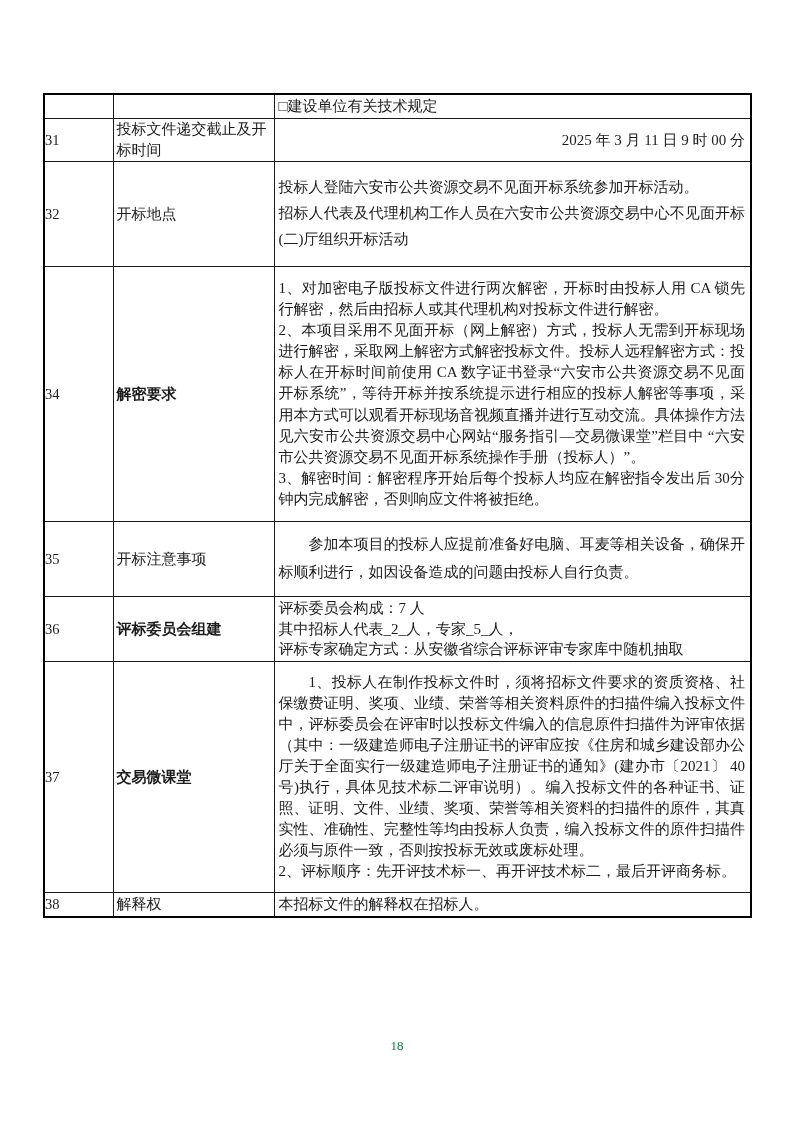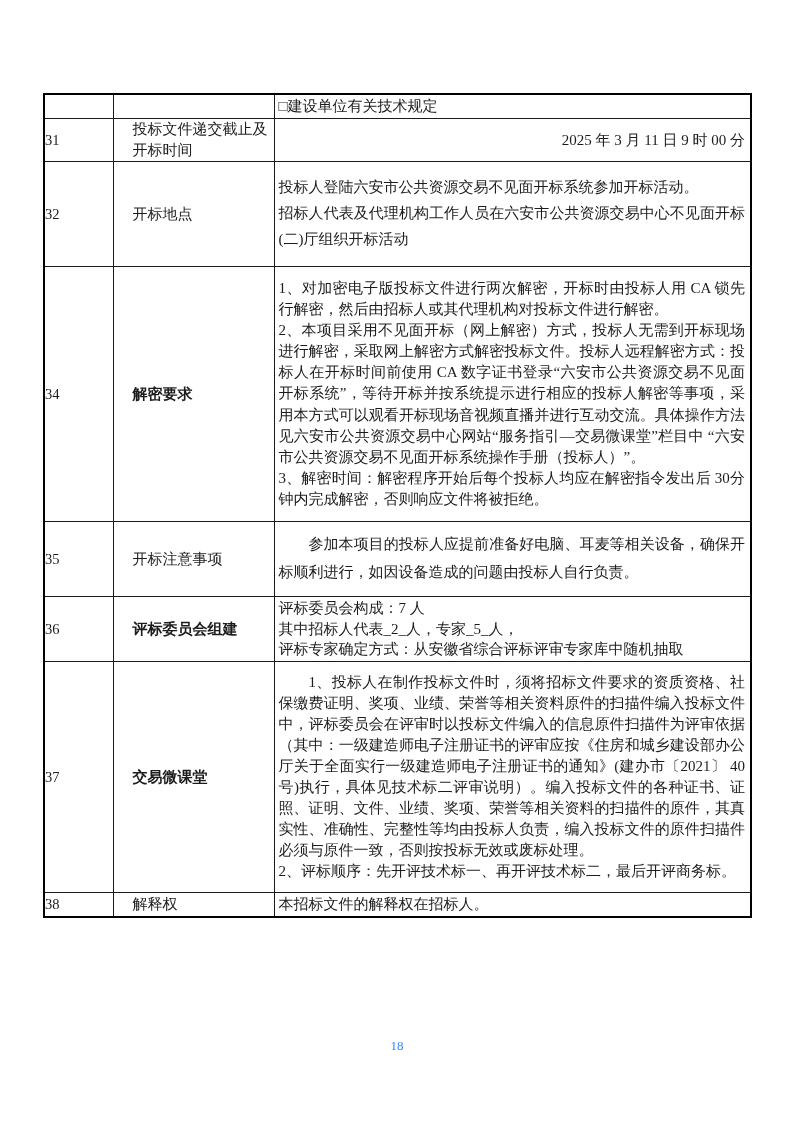--- a/index.html
+++ b/index.html
@@ -29,21 +29,21 @@
     font-size: 15px;
     line-height: 1.4;
     overflow: hidden;
   }
   td.num {
     text-align: left;
     font-size: 14.5px;
     font-family: "Liberation Serif", "DejaVu Serif", serif;
   }
   td.label {
-    padding: 0 2px 0 19px;
+    padding: 0 2px 0 3px;
     white-space: pre-wrap;
   }
   td.content {
     padding: 1px 5px 1px 4px;
     white-space: pre-wrap;
     text-align: justify;
   }
   
   tr.r0  { height: 22px; }
   tr.r31 { height: 38px; }
@@ -64,21 +64,21 @@
   tr.r37 td.content { line-height: 1.4; text-indent: 2em; font-family: Liberation Serif, serif; }
   tr.r39 td.content { vertical-align: bottom; padding-bottom: 5px; text-indent: 7em; text-align: left; }
   tr.r39 td.label   { line-height: 1.25; }
   .page-number {
     position: absolute;
     top: 1038px;
     left: 0;
     width: 100%;
     text-align: center;
     font-size: 13px;
-    color: #3b82f6;
+    color: #15803d;
   }
 </style>
 </head>
 <body>
 
 <div class="page">
   <table class="bid-table">
     <colgroup>
       <col style="width:69px">
       <col style="width:161px">

